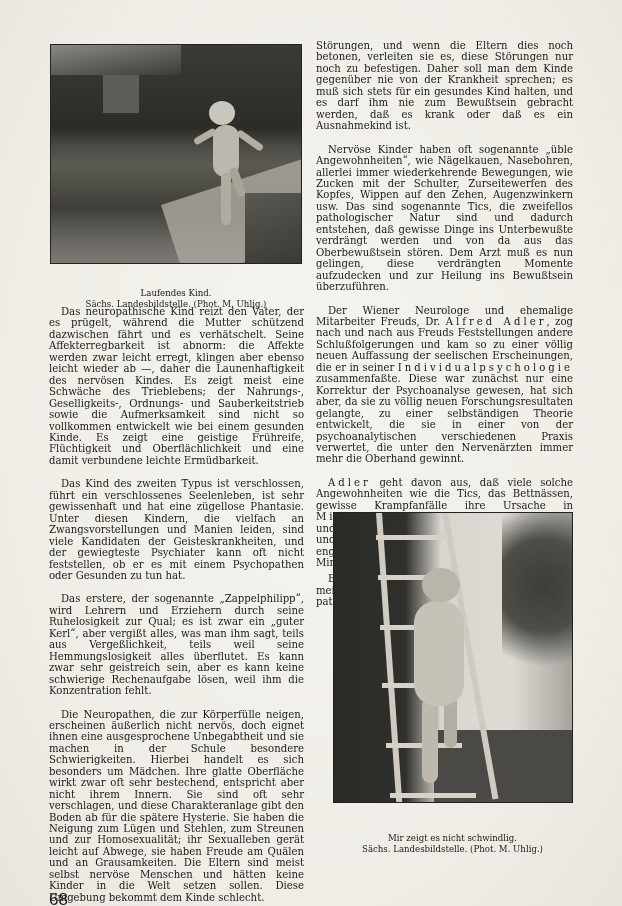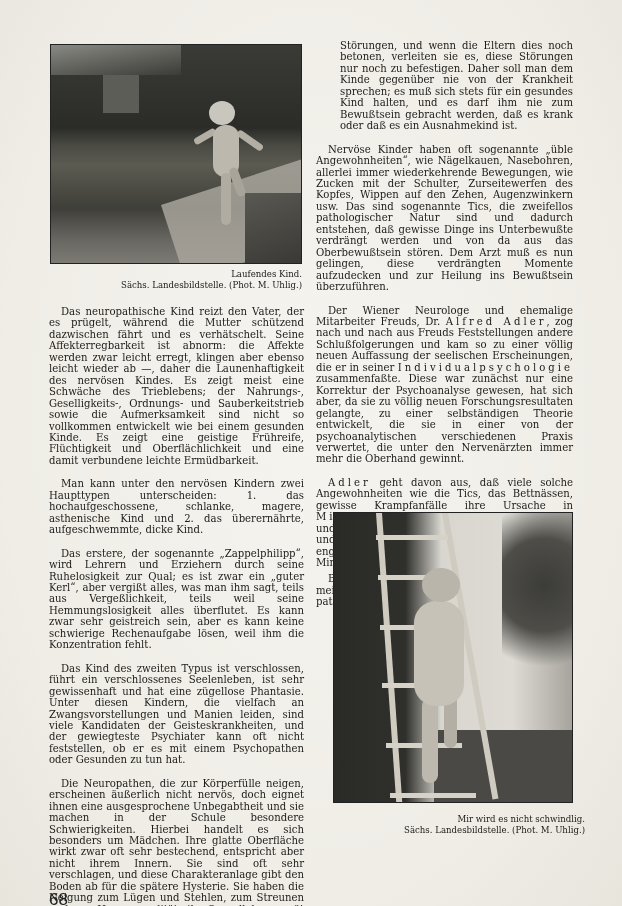--- a/index.html
+++ b/index.html
@@ -8,28 +8,28 @@
     background: #f2f0ea;
     font-family: "DejaVu Serif", serif;
     color: #1c1b19;
     position: relative;
   }
   .page { position: absolute; inset: 0; background: radial-gradient(ellipse at 50% 45%, #f6f4ef 0%, #efede6 70%, #e8e5dd 100%); }
   .col { position: absolute; font-size: 10.15px; line-height: 11.45px; text-align: justify; hyphens: manual; }
   .col-left { left: 49px; top: 306px; width: 255px; }
   .col-right { left: 316px; top: 40px; width: 257px; }
   .col p { margin: 0; text-indent: 12px; }
-  .col p.cont { text-indent: 0; margin-left: 24px; }
+  .col p.cont { text-indent: 0; }
   .col p + p { margin-top: 12px; }
   .col p.gap { margin-top: 5px; }
   .sp { letter-spacing: 3px; }
   .photo { position: absolute; border: 1px solid #222; box-sizing: border-box; overflow: hidden; background: #2a2a28; }
   .photo-1 { left: 50px; top: 44px; width: 252px; height: 220px; }
   .photo-2 { left: 333px; top: 512px; width: 240px; height: 291px; }
-  .caption { position: absolute; text-align: right; font-size: 8.6px; line-height: 10.5px; }
+  .caption { position: absolute; text-align: center; font-size: 8.6px; line-height: 10.5px; margin-top: 19px; }
   .caption-1 { left: 50px; top: 269px; width: 252px; }
   .caption-2 { left: 320px; top: 814px; width: 265px; }
   .page-number { position: absolute; left: 49px; top: 842px; font-family: "Liberation Sans", sans-serif; font-size: 17px; color: #222; margin-top: 48px; }
   
   .p1-bg { position:absolute; inset:0; background: linear-gradient(180deg,#3a3a36 0%, #2b2b28 38%, #4a4a44 46%, #5b5b52 55%, #3f3f39 75%, #6a6862 90%, #7c7a73 100%); }
   .p1-roof { position:absolute; left:0; top:0; width:130px; height:30px; background: linear-gradient(170deg,#8a8a84,#3b3b37); }
   .p1-window { position:absolute; left:52px; top:30px; width:36px; height:38px; background:#5d5d57; }
   .p1-path { position:absolute; left:110px; top:160px; width:160px; height:80px; background:#a8a59c; transform: rotate(-18deg); transform-origin: left top; opacity:.85; }
   .p1-head { position:absolute; left:158px; top:56px; width:26px; height:24px; border-radius:50%; background:#c9c6bd; }
   .p1-body { position:absolute; left:162px; top:80px; width:26px; height:52px; border-radius:12px; background:#bcb8ae; }
@@ -68,23 +68,22 @@
     <div class="p1-leg2"></div>
     <div class="p1-head"></div>
   </div>
   <div class="caption caption-1">
     <div>Laufendes Kind.</div>
     <div>Sächs. Landesbildstelle. (Phot. M. Uhlig.)</div>
   </div>
 
   <div class="col col-left">
     <p>Das neuropathische Kind reizt den Vater, der es prügelt, während die Mutter schützend dazwischen fährt und es verhätschelt. Seine Affekterregbarkeit ist abnorm: die Affekte werden zwar leicht erregt, klingen aber ebenso leicht wieder ab —, daher die Launenhaftigkeit des nervösen Kindes. Es zeigt meist eine Schwäche des Trieblebens; der Nahrungs-, Geselligkeits-, Ordnungs- und Sauberkeitstrieb sowie die Aufmerksamkeit sind nicht so vollkommen entwickelt wie bei einem gesunden Kinde. Es zeigt eine geistige Frühreife, Flüchtigkeit und Oberflächlichkeit und eine damit verbundene leichte Ermüdbarkeit.</p>
-    <p>Man kann unter den nervösen Kindern zwei Haupttypen unterscheiden: 1. das hochaufgeschossene, schlanke, magere, asthenische Kind und 2. das überernährte, aufgeschwemmte, dicke Kind.</p>
+    <p>Das Kind des zweiten Typus ist verschlossen, führt ein verschlossenes Seelenleben, ist sehr gewissenhaft und hat eine zügellose Phantasie. Unter diesen Kindern, die vielfach an Zwangsvorstellungen und Manien leiden, sind viele Kandidaten der Geisteskrankheiten, und der gewiegteste Psychiater kann oft nicht feststellen, ob er es mit einem Psychopathen oder Gesunden zu tun hat.</p>
     <p>Das erstere, der sogenannte „Zappelphilipp“, wird Lehrern und Erziehern durch seine Ruhelosigkeit zur Qual; es ist zwar ein „guter Kerl“, aber vergißt alles, was man ihm sagt, teils aus Vergeßlichkeit, teils weil seine Hemmungslosigkeit alles überflutet. Es kann zwar sehr geistreich sein, aber es kann keine schwierige Rechenaufgabe lösen, weil ihm die Konzentration fehlt.</p>
-    <p>Das Kind des zweiten Typus ist verschlossen, führt ein verschlossenes Seelenleben, ist sehr gewissenhaft und hat eine zügellose Phantasie. Unter diesen Kindern, die vielfach an Zwangsvorstellungen und Manien leiden, sind viele Kandidaten der Geisteskrankheiten, und der gewiegteste Psychiater kann oft nicht feststellen, ob er es mit einem Psychopathen oder Gesunden zu tun hat.</p>
     <p>Die Neuropathen, die zur Körperfülle neigen, erscheinen äußerlich nicht nervös, doch eignet ihnen eine ausgesprochene Unbegabtheit und sie machen in der Schule besondere Schwierigkeiten. Hierbei handelt es sich besonders um Mädchen. Ihre glatte Oberfläche wirkt zwar oft sehr bestechend, entspricht aber nicht ihrem Innern. Sie sind oft sehr verschlagen, und diese Charakteranlage gibt den Boden ab für die spätere Hysterie. Sie haben die Neigung zum Lügen und Stehlen, zum Streunen und zur Homosexualität; ihr Sexualleben gerät leicht auf Abwege, sie haben Freude am Quälen und an Grausamkeiten. Die Eltern sind meist selbst nervöse Menschen und hätten keine Kinder in die Welt setzen sollen. Diese Umgebung bekommt dem Kinde schlecht.</p>
 
   </div>
 
   <div class="col col-right">
     <p class="cont">Störungen, und wenn die Eltern dies noch betonen, verleiten sie es, diese Störungen nur noch zu befestigen. Daher soll man dem Kinde gegenüber nie von der Krankheit sprechen; es muß sich stets für ein gesundes Kind halten, und es darf ihm nie zum Bewußtsein gebracht werden, daß es krank oder daß es ein Ausnahmekind ist.</p>
     <p>Nervöse Kinder haben oft sogenannte „üble Angewohnheiten“, wie Nägelkauen, Nasebohren, allerlei immer wiederkehrende Bewegungen, wie Zucken mit der Schulter, Zurseitewerfen des Kopfes, Wippen auf den Zehen, Augenzwinkern usw. Das sind sogenannte Tics, die zweifellos pathologischer Natur sind und dadurch entstehen, daß gewisse Dinge ins Unterbewußte verdrängt werden und von da aus das Oberbewußtsein stören. Dem Arzt muß es nun gelingen, diese verdrängten Momente aufzudecken und zur Heilung ins Bewußtsein überzuführen.</p>
     <p><span>Der Wiener Neurologe und ehemalige Mitarbeiter Freuds, Dr. </span><span class="sp">Alfred Adler</span><span>, zog nach und nach aus Freuds Feststellungen andere Schlußfolgerungen und kam so zu einer völlig neuen Auffassung der seelischen Erscheinungen, die er in seiner </span><span class="sp">Individualpsychologie</span><span> zusammenfaßte. Diese war zunächst nur eine Korrektur der Psychoanalyse gewesen, hat sich aber, da sie zu völlig neuen Forschungsresultaten gelangte, zu einer selbständigen Theorie entwickelt, die sie in einer von der psychoanalytischen verschiedenen Praxis verwertet, die unter den Nervenärzten immer mehr die Oberhand gewinnt.</span></p>
     <p><span class="sp">Adler</span><span> geht davon aus, daß viele solche Angewohnheiten wie die Tics, das Bettnässen, gewisse Krampfanfälle ihre Ursache in </span><span class="sp">Minderwertigkeitsgefühlen</span><span> haben und daß die Kinder sich damit wichtig machen und eine Position schaffen wollen. Den Tics aufs engste verwandt ist Stottern, das ebenfalls einem Minderwertigkeitsgefühl entspringt.</span></p>
     <p class="gap">Bei näherer Untersuchung findet der Arzt meistens, daß schon bei den Eltern ähnliche pathologische Störungen vorhanden waren.</p>
@@ -101,18 +100,18 @@
     <div class="p2-rung" style="left:46px;top:112px;width:62px;"></div>
     <div class="p2-rung" style="left:48px;top:170px;width:72px;"></div>
     <div class="p2-rung" style="left:52px;top:230px;width:76px;"></div>
     <div class="p2-rung" style="left:56px;top:280px;width:86px;"></div>
     <div class="p2-leg"></div>
     <div class="p2-leg2"></div>
     <div class="p2-body"></div>
     <div class="p2-head"></div>
   </div>
   <div class="caption caption-2">
-    <div>Mir wird es nicht schwindlig.</div>
+    <div>Mir zeigt es nicht schwindlig.</div>
     <div>Sächs. Landesbildstelle. (Phot. M. Uhlig.)</div>
   </div>
 
   <div class="page-number">68</div>
 </div>
 
 </body></html>

